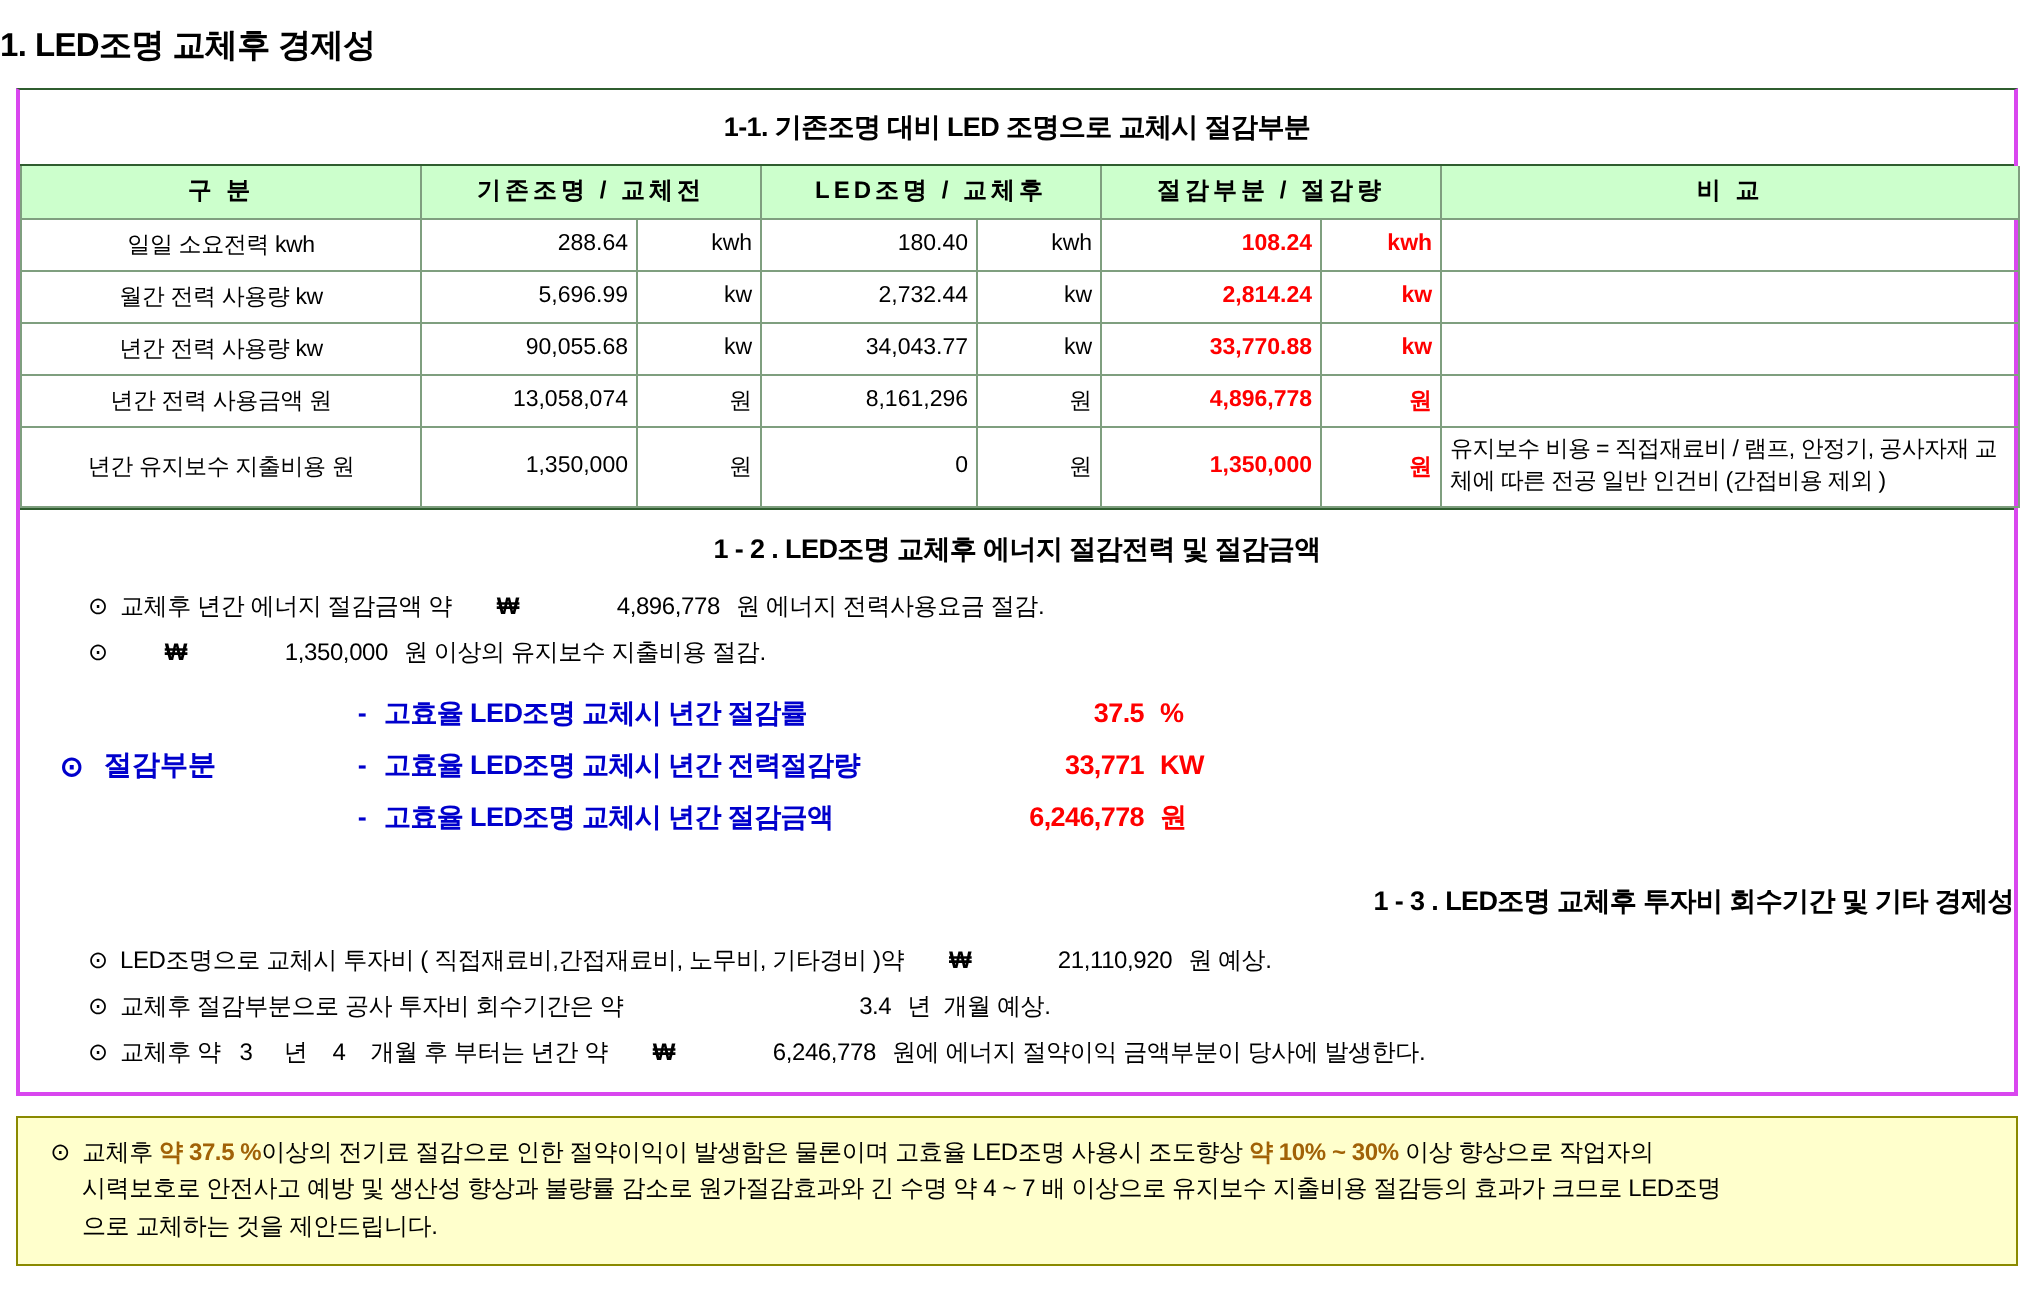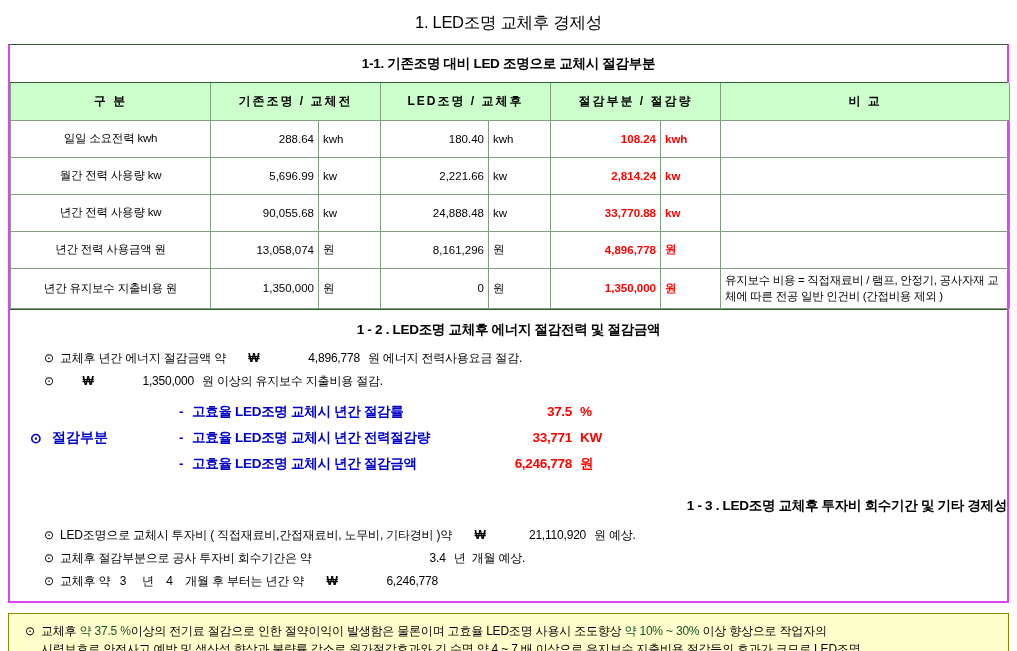--- a/index.html
+++ b/index.html
@@ -14,23 +14,23 @@
     color: #000000;
     overflow: hidden;
   }
   .page {
     position: relative;
     width: 1017px;
     height: 651px;
     padding: 0;
   }
   .doc-title {
-    text-align: center;
+    text-align: left;
     font-size: 16.5px;
-    font-weight: normal;
+    font-weight: bold;
     letter-spacing: -0.3px;
     padding-top: 12px;
     padding-bottom: 10px;
   }
   .frame {
     margin: 0 8px;
     border: 2px solid #d946ef;
     border-top: 1px solid #2f5d2f;
   }
   .sec-head {
@@ -43,42 +43,42 @@
   }
   table.main {
     border-collapse: collapse;
     width: 100%;
     table-layout: fixed;
   }
   table.main th, table.main td {
     border: 1px solid #7f9f7f;
     font-size: 11.5px;
     padding: 3px 4px;
-    height: 37px;
+    height: 26px;
   }
   table.main thead th {
     background: #ccffcc;
     text-align: center;
     font-weight: bold;
     font-size: 12px;
     letter-spacing: 2px;
     border-top: none;
   }
   td.rowlabel {
     text-align: center;
     letter-spacing: -0.2px;
     font-size: 11.5px;
   }
   td.num {
     text-align: right;
     padding-right: 2px;
     font-size: 11.5px;
   }
   td.unit {
-    text-align: left;
+    text-align: right;
     padding-left: 5px;
     font-size: 11.5px;
   }
   td.num.red, td.unit.red {
     color: #ff0000;
     font-weight: bold;
   }
   td.note {
     font-size: 9.5px;
     line-height: 1.45;
@@ -176,21 +176,21 @@
   }
   .fb-row {
     display: flex;
     font-size: 12px;
     letter-spacing: -0.2px;
     line-height: 1.55;
   }
   .fb-mark { width: 22px; flex: 0 0 22px; text-align: center; }
   .fb-text { flex: 1 1 auto; }
   .fb-ind { padding-left: 22px; }
-  .red-b { color: #14532d; font-weight: normal; }
+  .red-b { color: #a16207; font-weight: bold; }
 </style>
 </head>
 <body>
 
 <div class="page">
 
   <div class="doc-title">1. LED조명 교체후 경제성</div>
 
   <div class="frame">
 
@@ -224,31 +224,31 @@
           <td class="num">180.40</td>
           <td class="unit">kwh</td>
           <td class="num red">108.24</td>
           <td class="unit red">kwh</td>
           <td class="blank"></td>
         </tr>
         <tr>
           <td class="rowlabel">월간 전력 사용량  kw</td>
           <td class="num">5,696.99</td>
           <td class="unit">kw</td>
-          <td class="num">2,221.66</td>
+          <td class="num">2,732.44</td>
           <td class="unit">kw</td>
           <td class="num red">2,814.24</td>
           <td class="unit red">kw</td>
           <td class="blank"></td>
         </tr>
         <tr>
           <td class="rowlabel">년간 전력 사용량  kw</td>
           <td class="num">90,055.68</td>
           <td class="unit">kw</td>
-          <td class="num">24,888.48</td>
+          <td class="num">34,043.77</td>
           <td class="unit">kw</td>
           <td class="num red">33,770.88</td>
           <td class="unit red">kw</td>
           <td class="blank"></td>
         </tr>
         <tr>
           <td class="rowlabel">년간 전력 사용금액  원</td>
           <td class="num">13,058,074</td>
           <td class="unit">원</td>
           <td class="num">8,161,296</td>
@@ -331,20 +331,21 @@
       <span class="w-sym"></span>
       <span class="amt">3.4</span>
       <span class="bl-text" style="padding-left:8px">년  개월 예상.</span>
     </div>
 
     <div class="bullet-line">
       <span class="bullet-mark">⊙</span>
       <span class="bl-text">교체후 약   3     년    4    개월 후 부터는 년간 약</span>
       <span class="w-sym">₩</span>
       <span class="amt">6,246,778</span>
+      <span class="bl-text" style="padding-left:8px">원에 에너지 절약이익 금액부분이 당사에 발생한다.</span>
     </div>
 
     <div class="spacer-sm"></div>
   </div>
 
   <div class="footer-box">
     <div class="fb-row">
       <span class="fb-mark">⊙</span>
       <span class="fb-text"><span>교체후 </span><span class="red-b">약    37.5</span><span class="red-b">  %</span><span>이상의 전기료 절감으로 인한 절약이익이 발생함은 물론이며 고효율 LED조명 사용시 조도향상 </span><span class="red-b">약 10% ~ 30%</span><span> 이상 향상으로 작업자의</span></span>
     </div>

